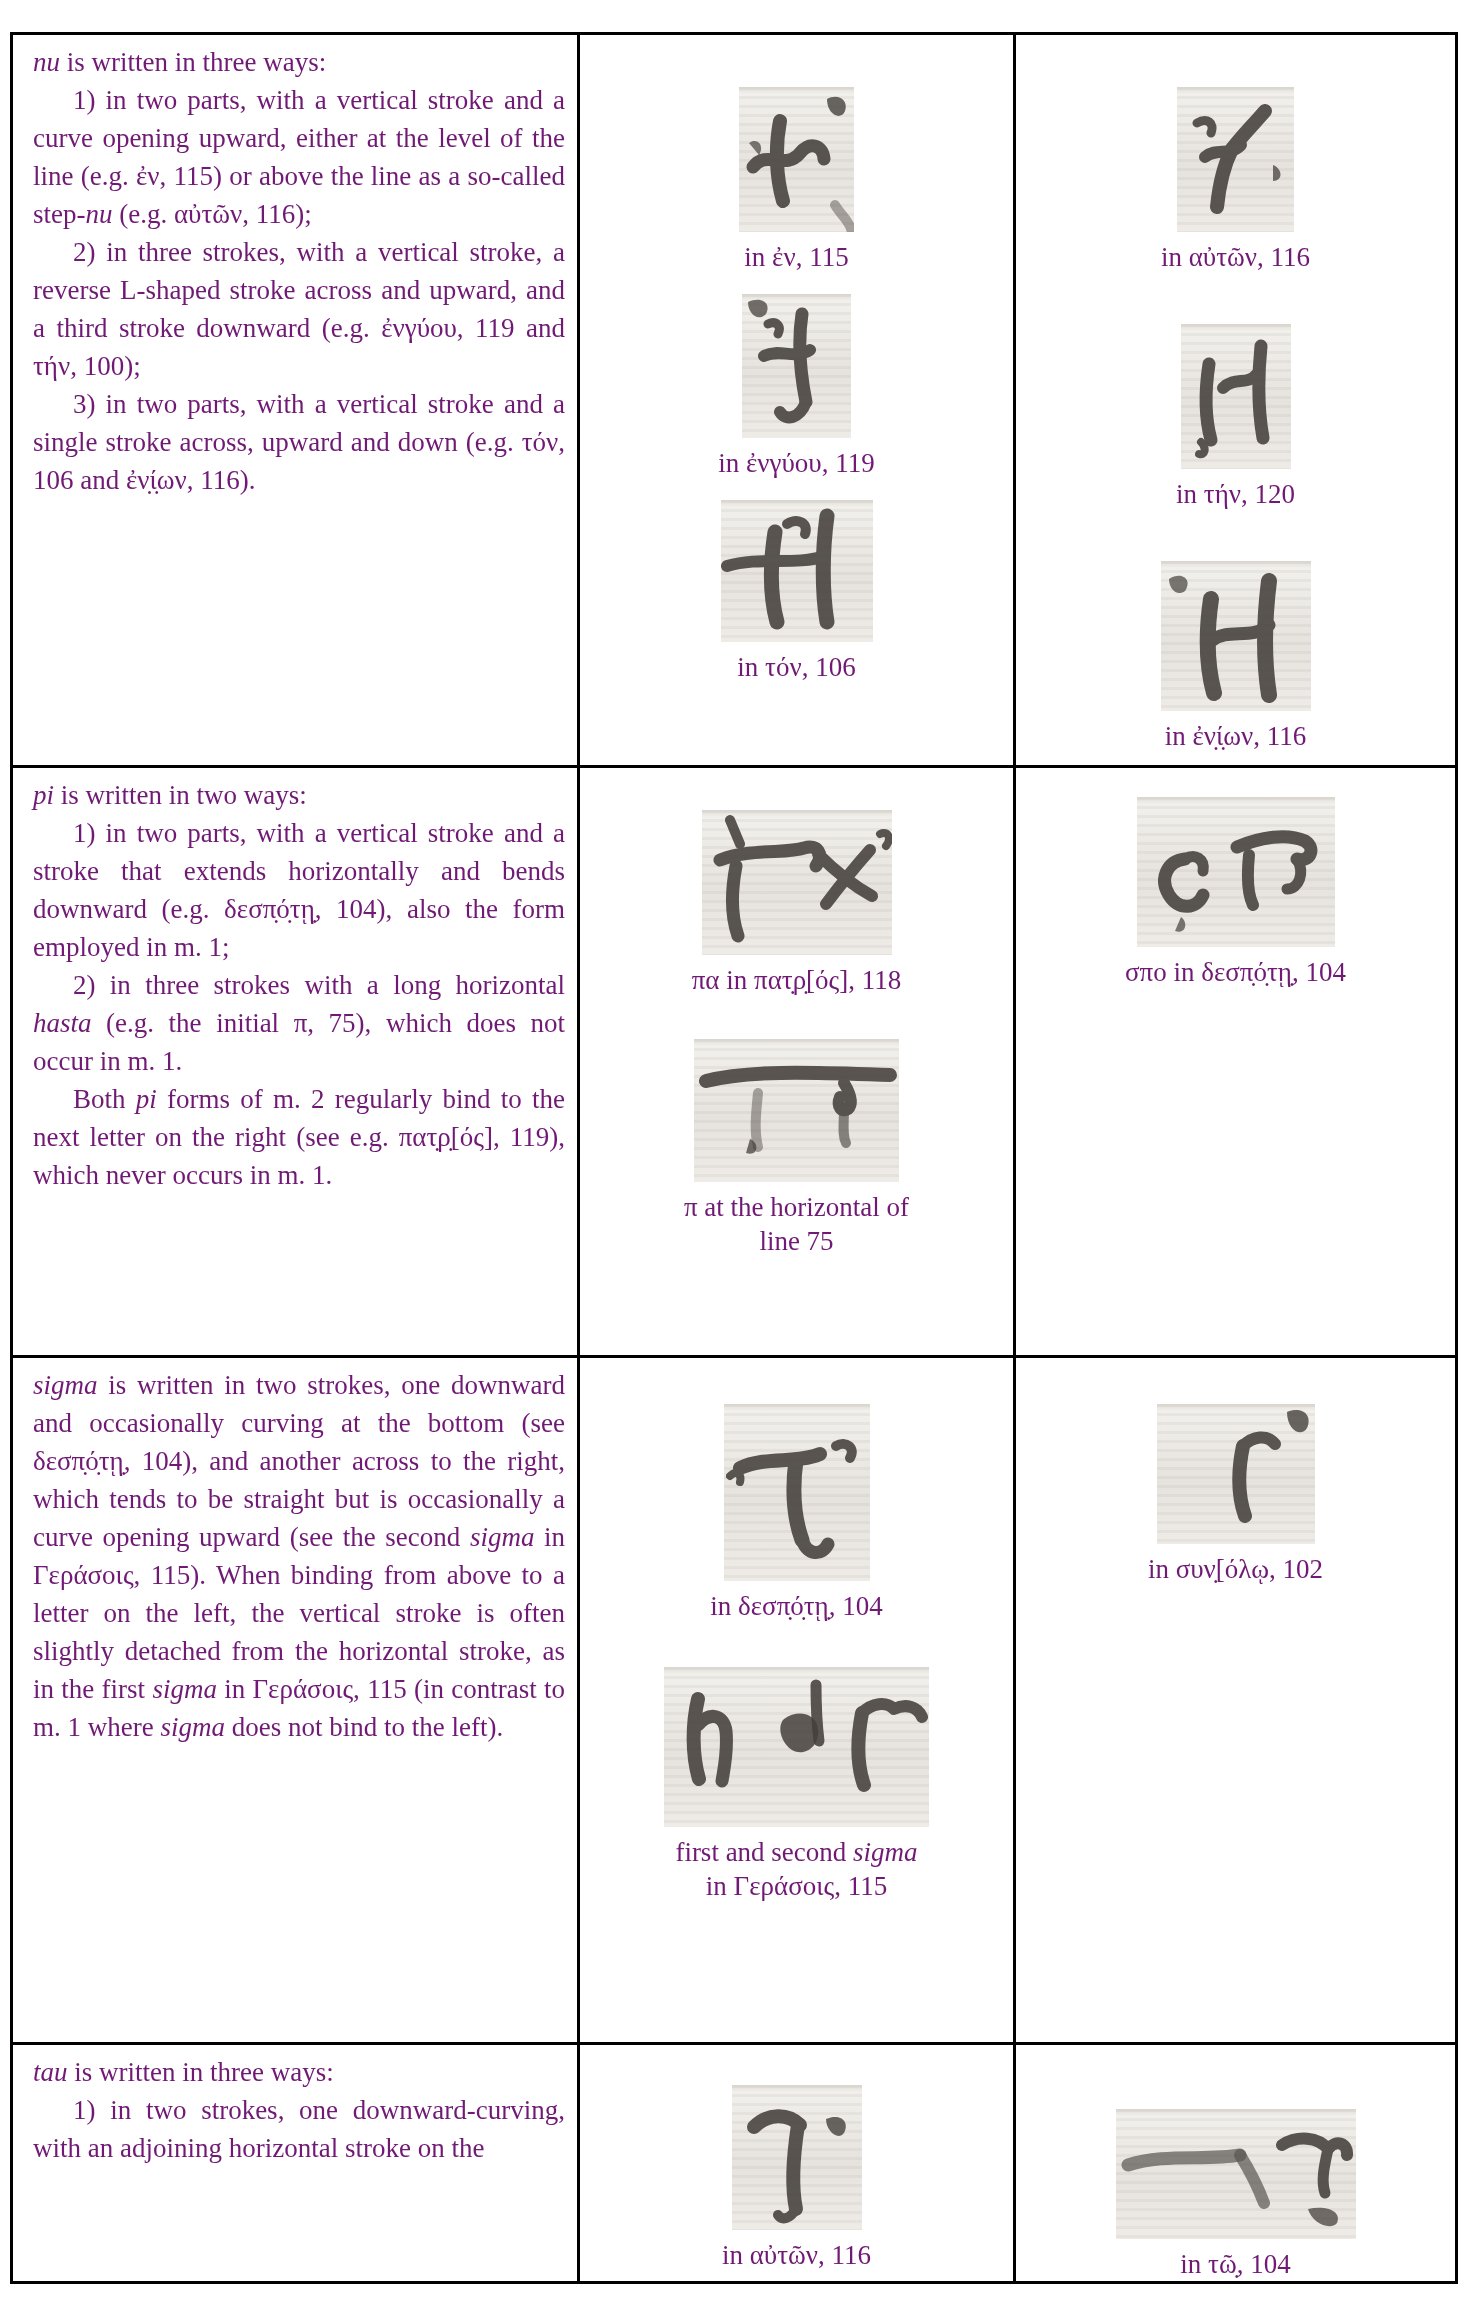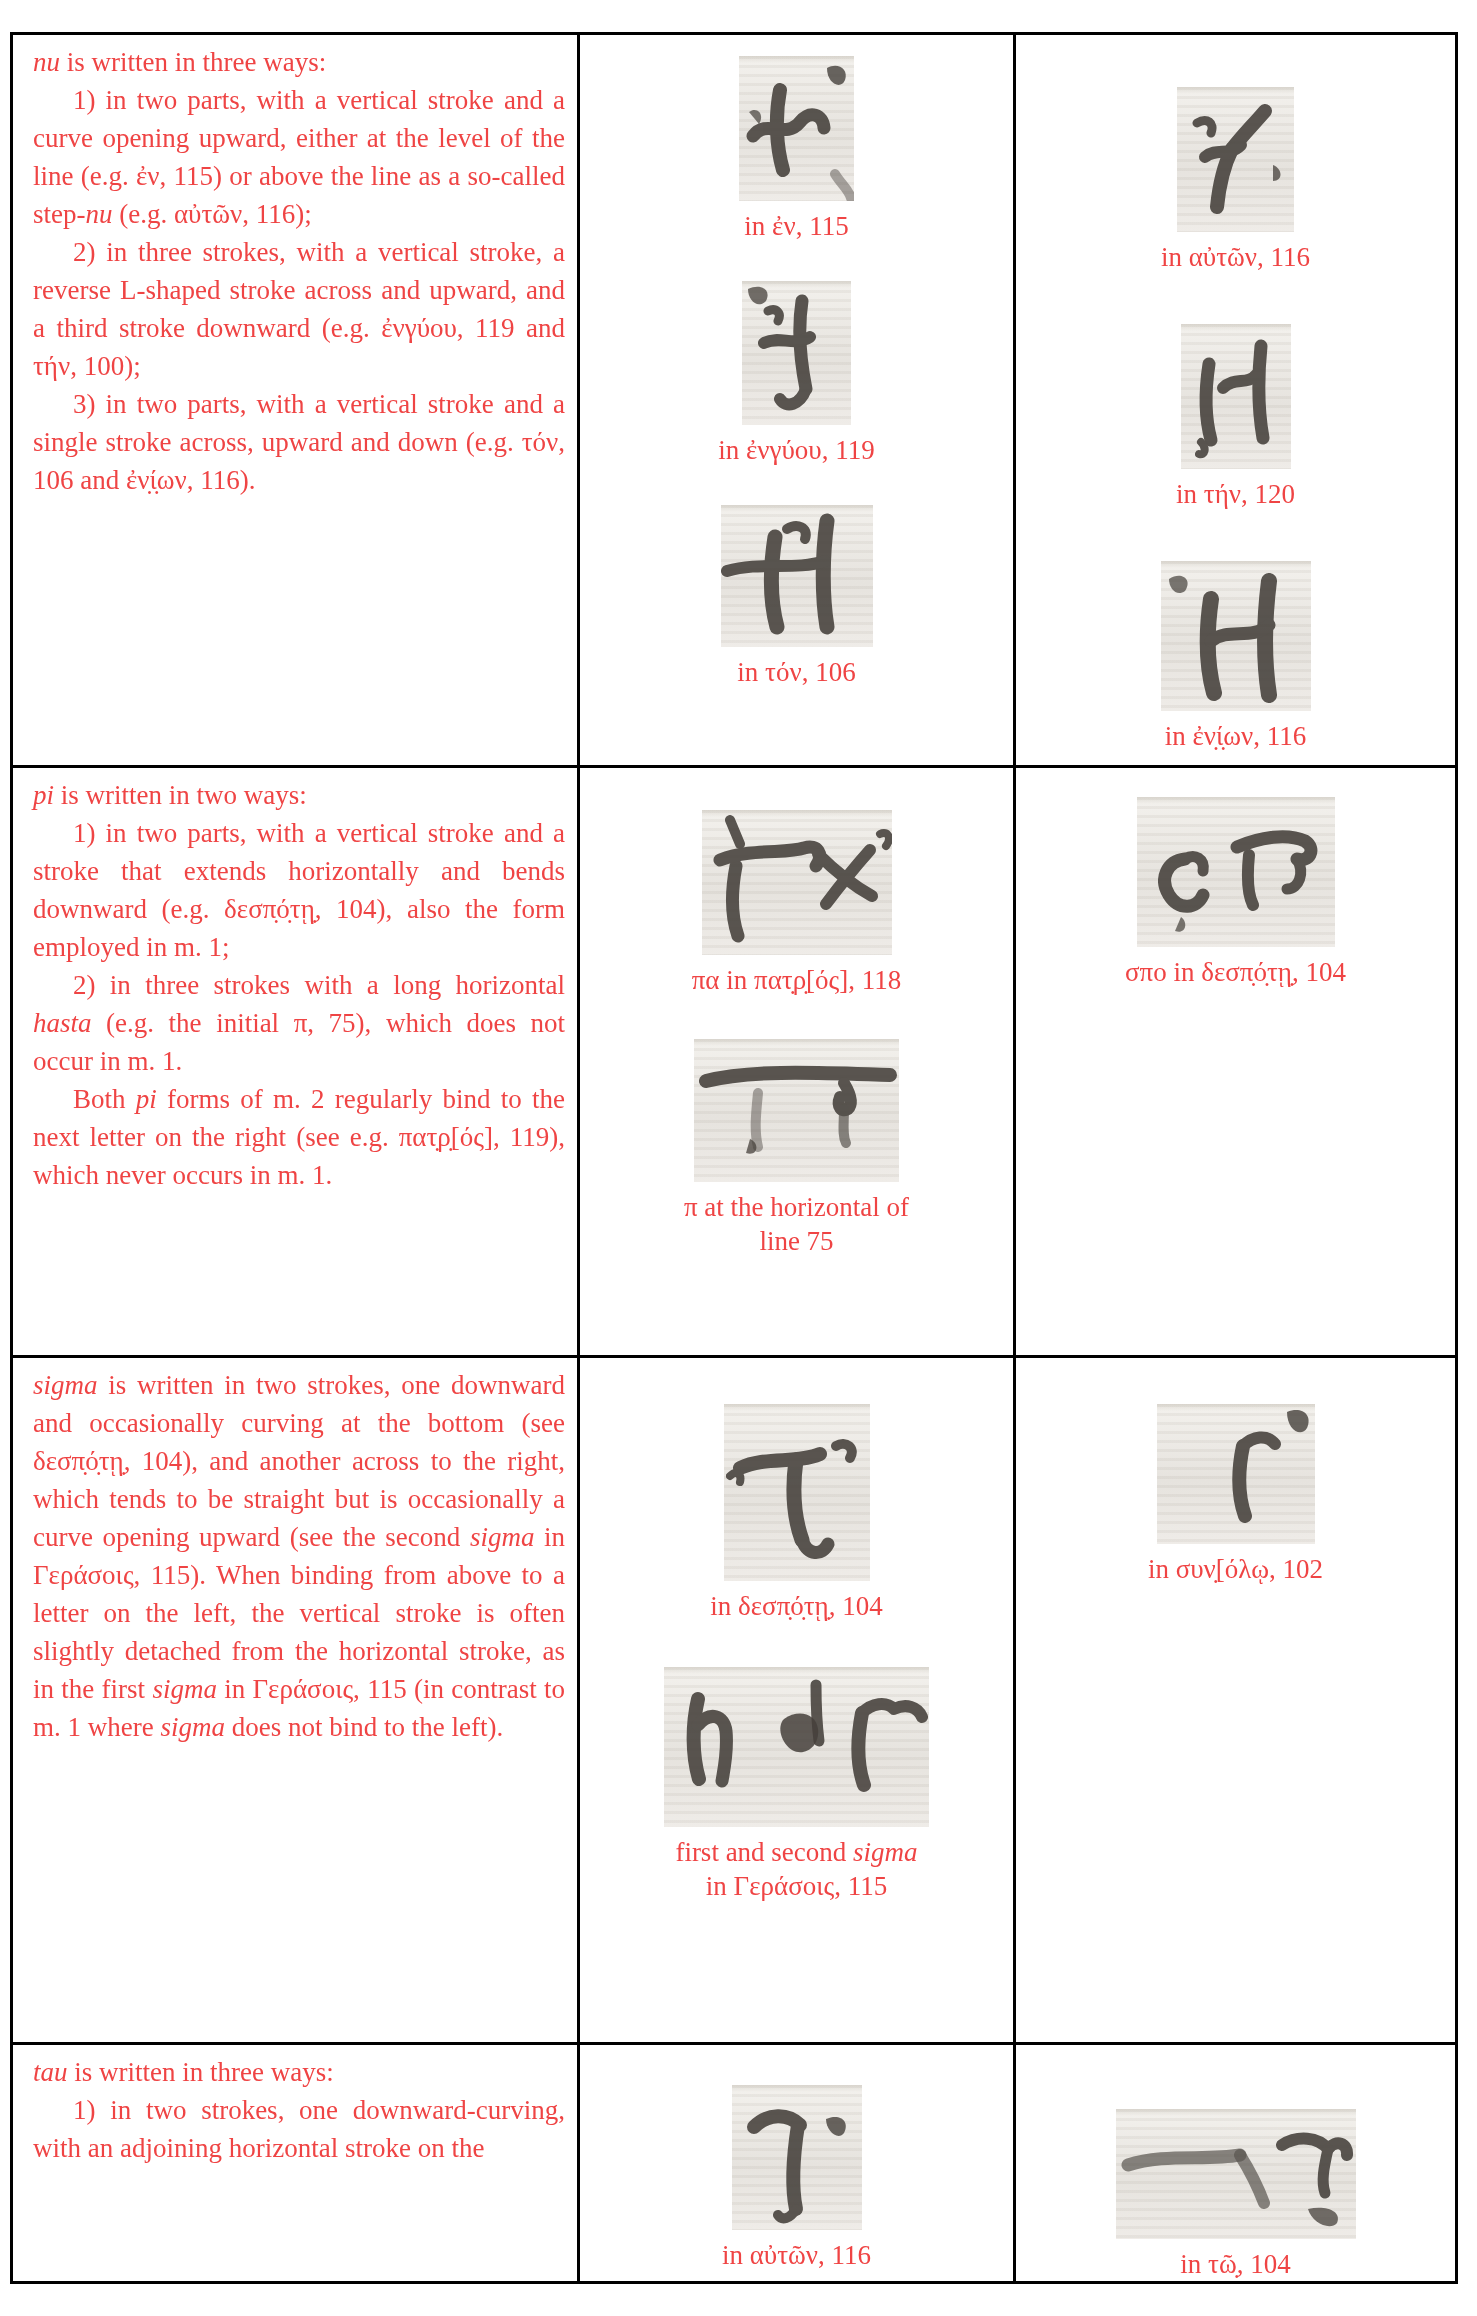--- a/index.html
+++ b/index.html
@@ -1,16 +1,16 @@
 <!DOCTYPE html>
 <html><head>
 <meta charset="utf-8">
 <style>
   html,body{margin:0;padding:0;background:#ffffff;}
-  .page{position:relative;width:1477px;height:2316px;background:#ffffff;color:#ef4444;
+  .page{position:relative;width:1477px;height:2316px;background:#ffffff;color:#701a75;
         font-family:"Liberation Serif","DejaVu Serif",serif;overflow:hidden;}
   table.gtable{position:absolute;left:10px;top:32px;border-collapse:collapse;table-layout:fixed;}
   .gtable td{border:3px solid #000;vertical-align:top;padding:0;background:#fff;}
   .desc{padding:8px 12px 0 20px;font-size:27px;line-height:38px;text-align:justify;}
   .desc p{margin:0;}
   .desc p.ind{text-indent:40px;}
   .desc em{font-style:italic;}
   .figcol{display:flex;flex-direction:column;align-items:center;box-sizing:border-box;height:100%;}
   .fig{display:flex;flex-direction:column;align-items:center;flex:0 0 auto;}
   .pap{position:relative;
@@ -37,21 +37,21 @@
         <tr style="height:733px">
       <td>
         <div class="desc">
           <p><em>nu</em><span> is written in three ways:</span></p>
           <p class="ind"><span>1) in two parts, with a vertical stroke and a curve opening upward, either at the level of the line (e.g. ἐν, 115) or above the line as a so-called step-</span><em>nu</em><span> (e.g. αὐτῶν, 116);</span></p>
           <p class="ind"><span>2) in three strokes, with a vertical stroke, a reverse L-shaped stroke across and upward, and a third stroke downward (e.g. ἐνγύου, 119 and τήν, 100);</span></p>
           <p class="ind"><span>3) in two parts, with a vertical stroke and a single stroke across, upward and down (e.g. τόν, 106 and ἐν̣ί̣ων, 116).</span></p>
         </div>
       </td>
       <td>
-        <div class="figcol" style="padding-top:21px;gap:38px">
+        <div class="figcol" style="padding-top:52px;gap:20px">
           <div class="fig">
             <div class="pap" style="width:115px;height:145px">
               <svg width="115" height="145" viewBox="0 0 115 145">
                 <g stroke="#45403b" fill="none" stroke-linecap="round" stroke-linejoin="round" opacity="0.88">
                   <path d="M41,34 C36,60 37,90 44,114" stroke-width="14"></path>
                   <path d="M14,80 C28,62 46,84 61,66 C71,54 84,58 85,72" stroke-width="13"></path>
                   <path d="M96,118 C102,128 110,134 112,142" stroke-width="10" opacity="0.5"></path>
                 </g>
                 <path d="M88,12 C98,6 110,12 106,24 C102,34 88,28 88,12 Z" fill="#45403b" opacity="0.8"></path>
                 <path d="M10,56 C18,50 26,58 20,68 Z" fill="#45403b" opacity="0.7"></path>

